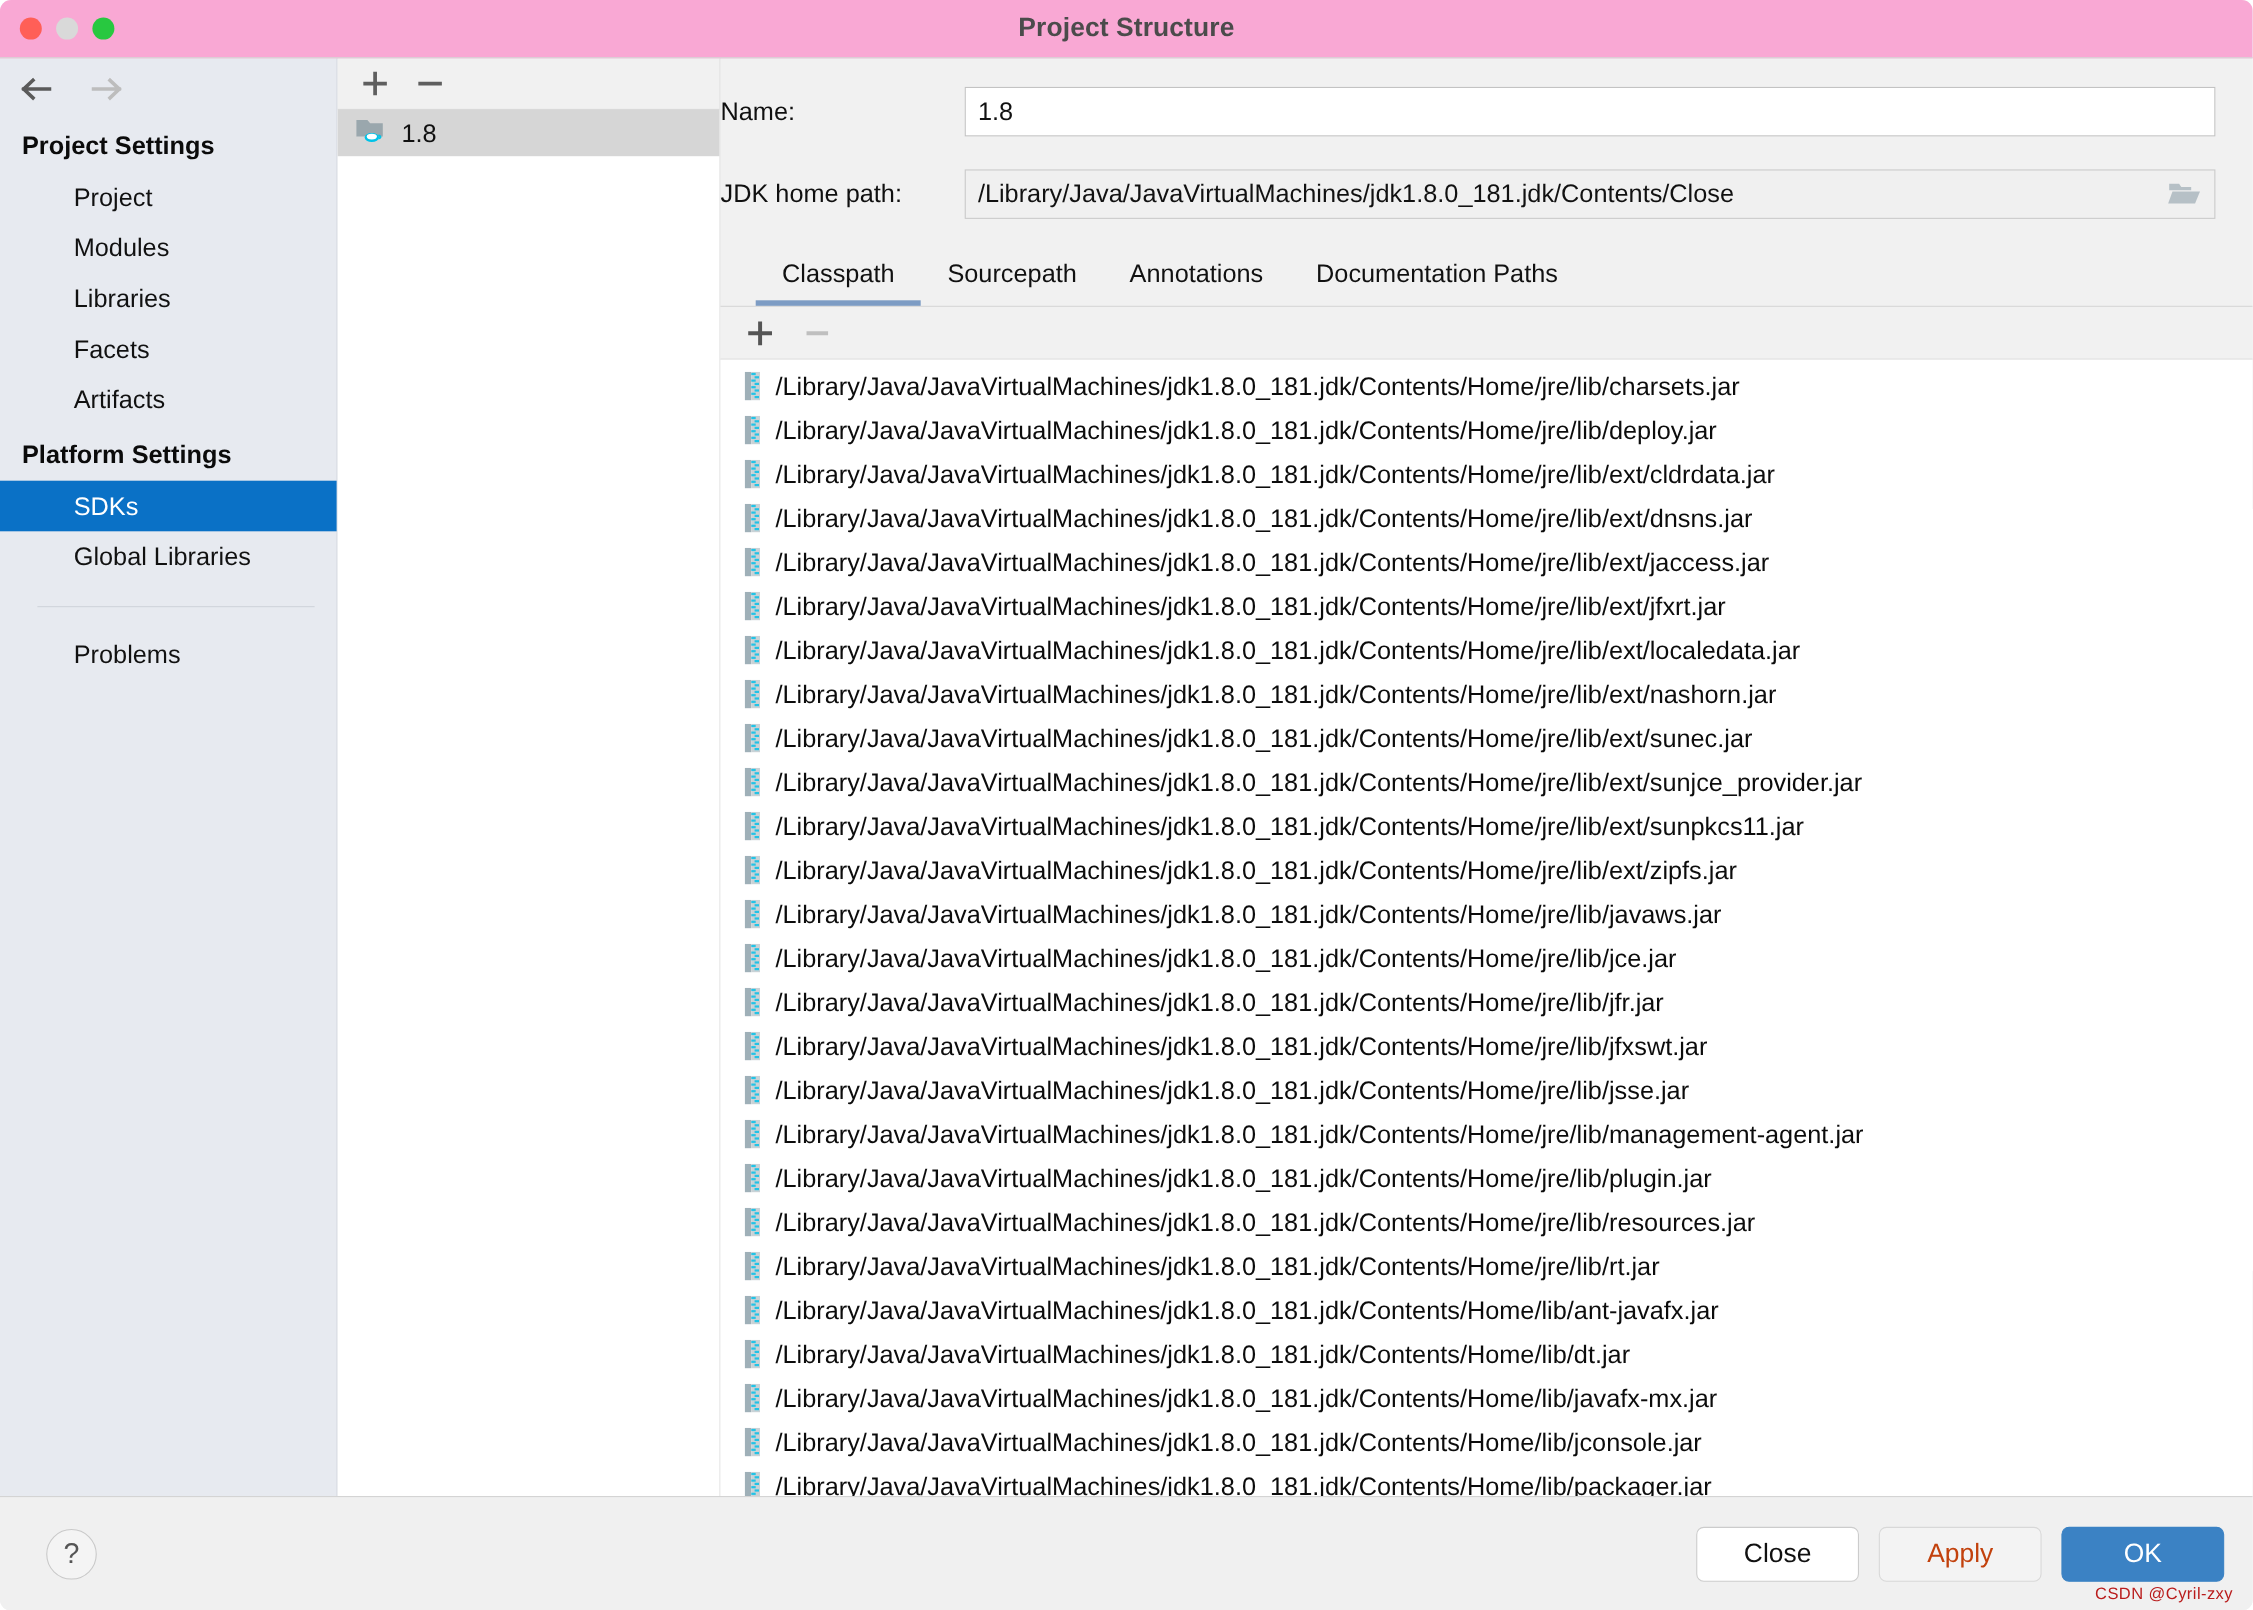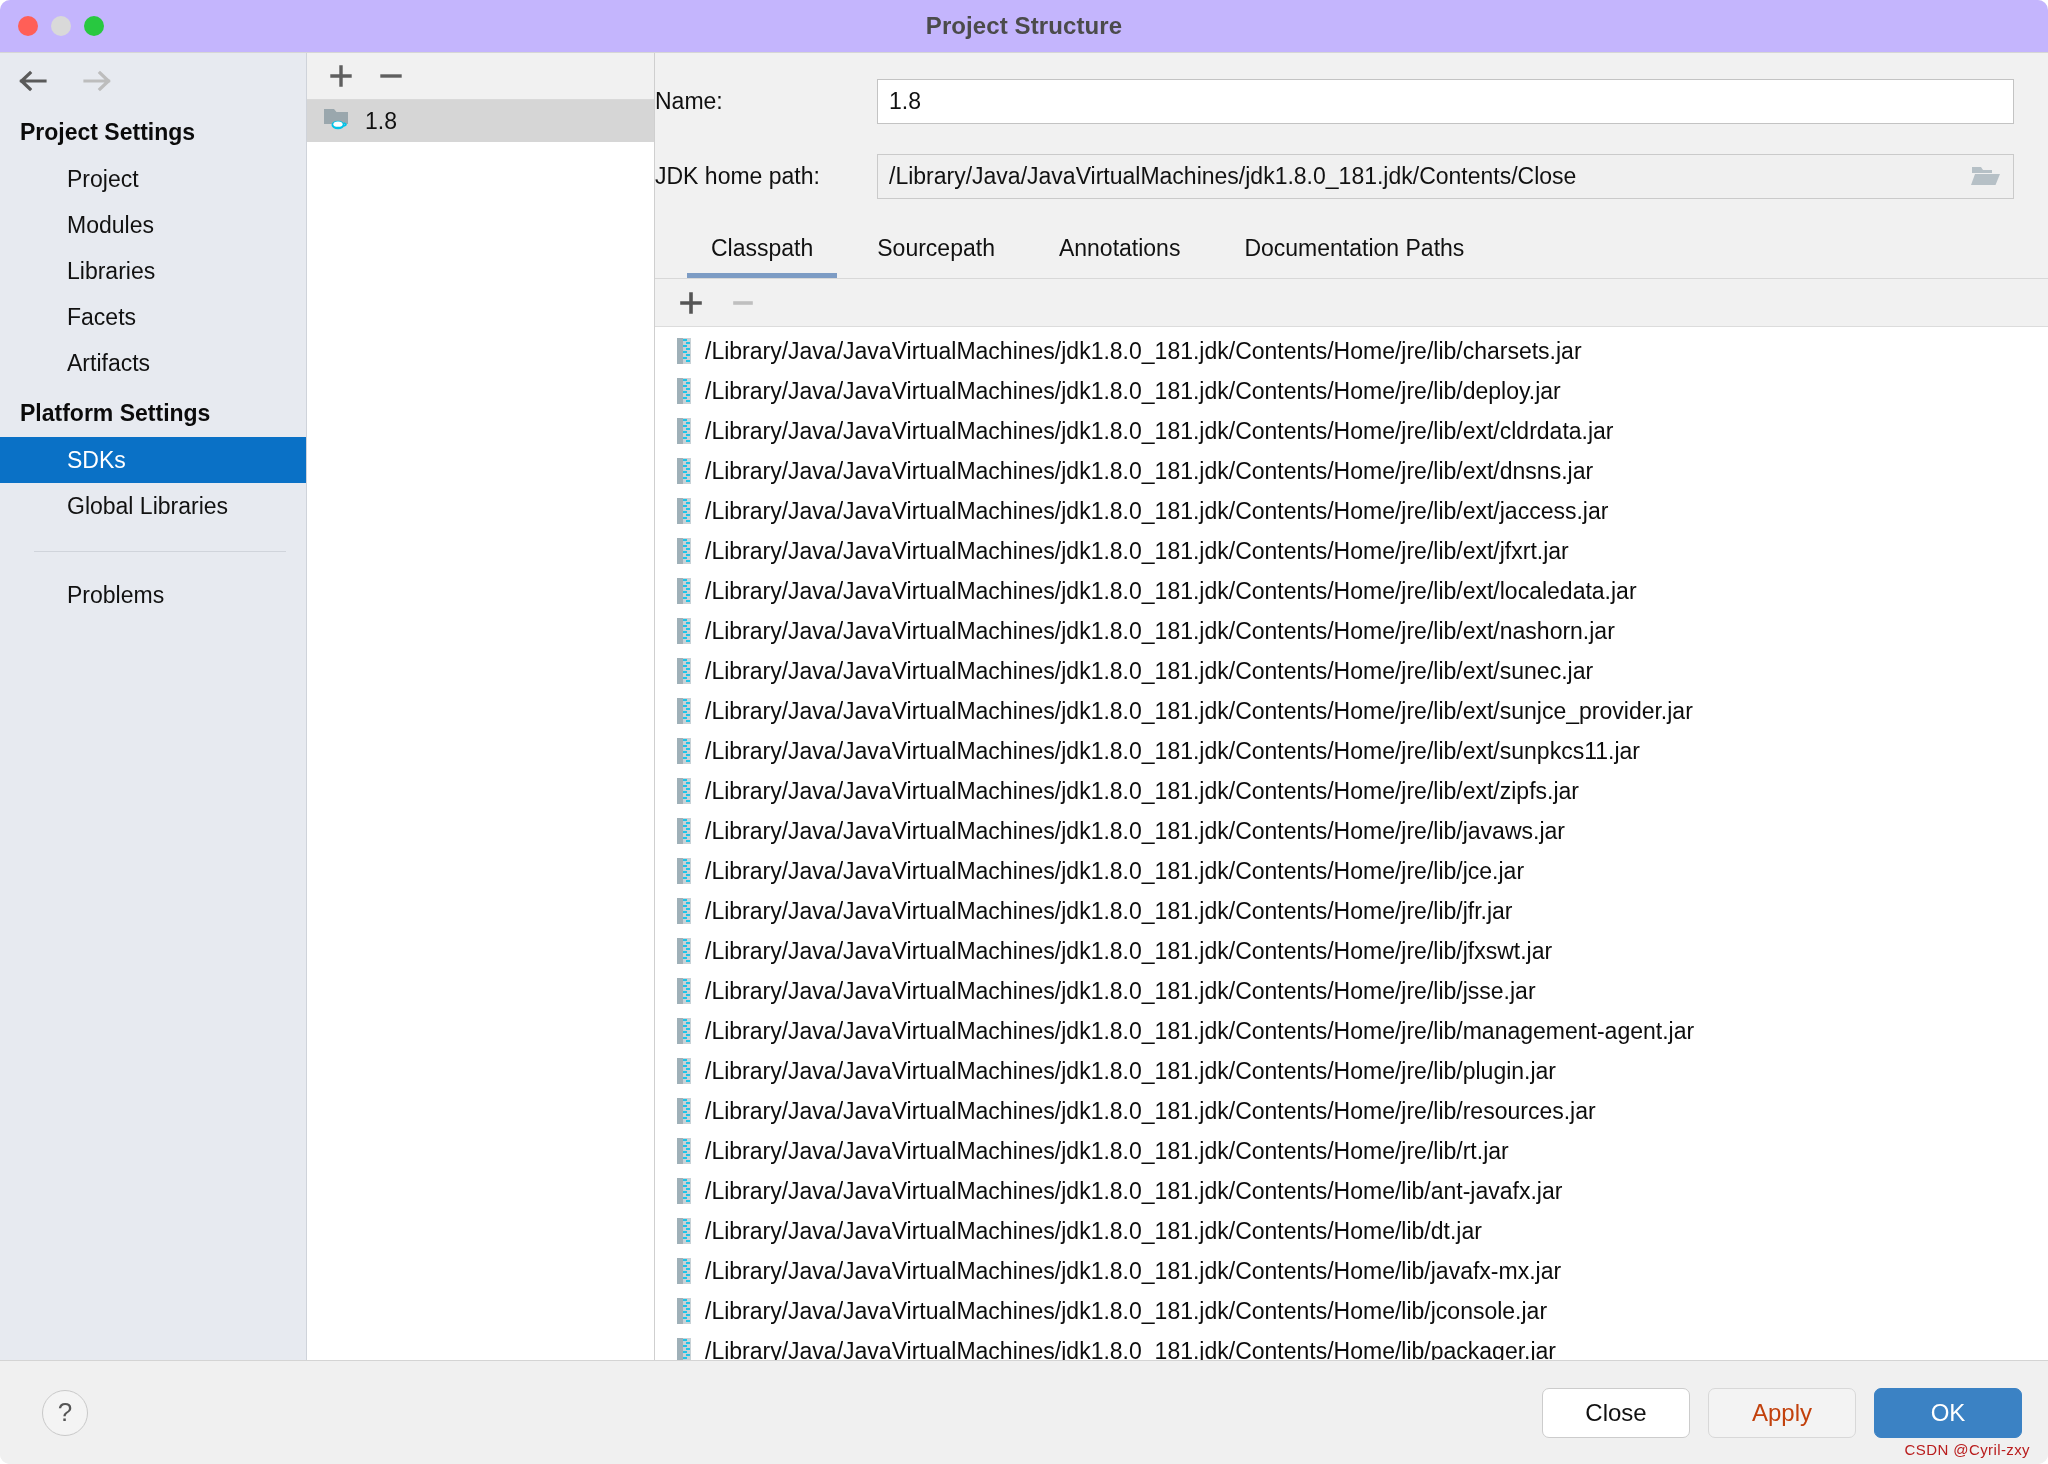--- a/index.html
+++ b/index.html
@@ -16,21 +16,21 @@
     width: 2048px; height: 1464px;
     background: #f0f0f0;
     display: flex; flex-direction: column;
     border-radius: 10px;
     overflow: hidden;
   }
 
   
   .titlebar {
     height: 53px; flex: 0 0 53px;
-    background: #c4b5fd;
+    background: #f9a8d4;
     border-bottom: 1px solid #d6d6d6;
     position: relative;
     display: flex; align-items: center;
   }
   .traffic { position: absolute; left: 18px; top: 16px; display: flex; gap: 13px; }
   .light { width: 20px; height: 20px; border-radius: 50%; }
   .light.red { background: #ff5f57; }
   .light.yellow { background: #d9d9d9; }
   .light.green { background: #28c840; }
   .title-text {
@@ -100,21 +100,21 @@
     font-size: 23px; color: #111;
     padding: 0 11px; display: flex; align-items: center;
     font-family: "Liberation Sans", sans-serif;
     white-space: nowrap; overflow: hidden;
   }
   .finput.readonly { background: #f0f0f0; border-color: #cacaca; position: relative; padding-right: 60px; }
   .browse-icon { position: absolute; right: 12px; top: 50%; transform: translateY(-50%); width: 30px; height: 24px; }
 
   
   .tabs {
-    display: flex; align-items: flex-end; gap: 16px;
+    display: flex; align-items: flex-end; gap: 0;
     margin-top: 28px; padding-left: 32px;
     border-bottom: 1px solid #d8d8d8; position: relative;
   }
   .tab {
     font-size: 23px; color: #111; padding: 8px 24px 11px 24px;
     border-bottom: 5px solid transparent; white-space: nowrap;
   }
   .tab.active { border-bottom-color: #7d9cc4; }
 
   

